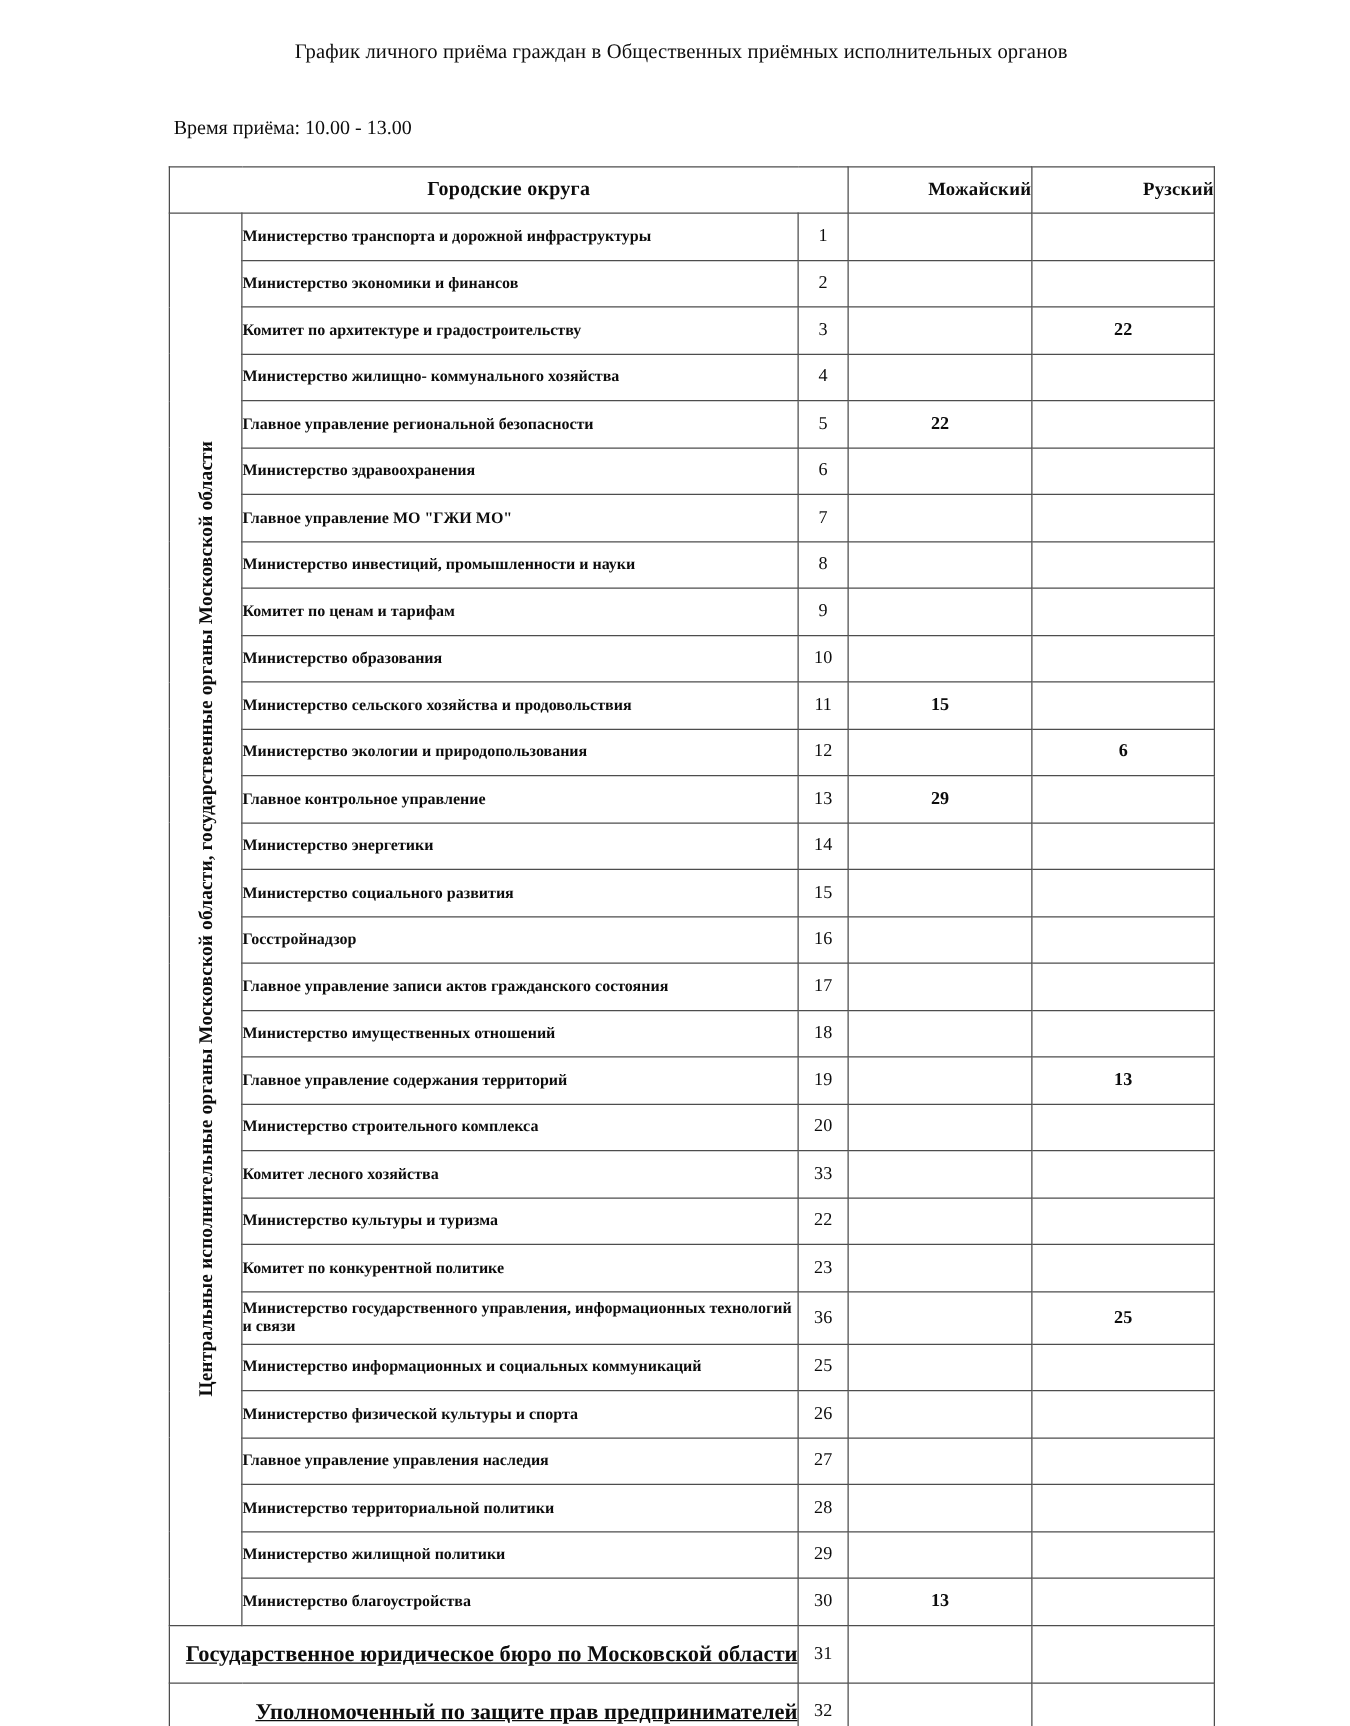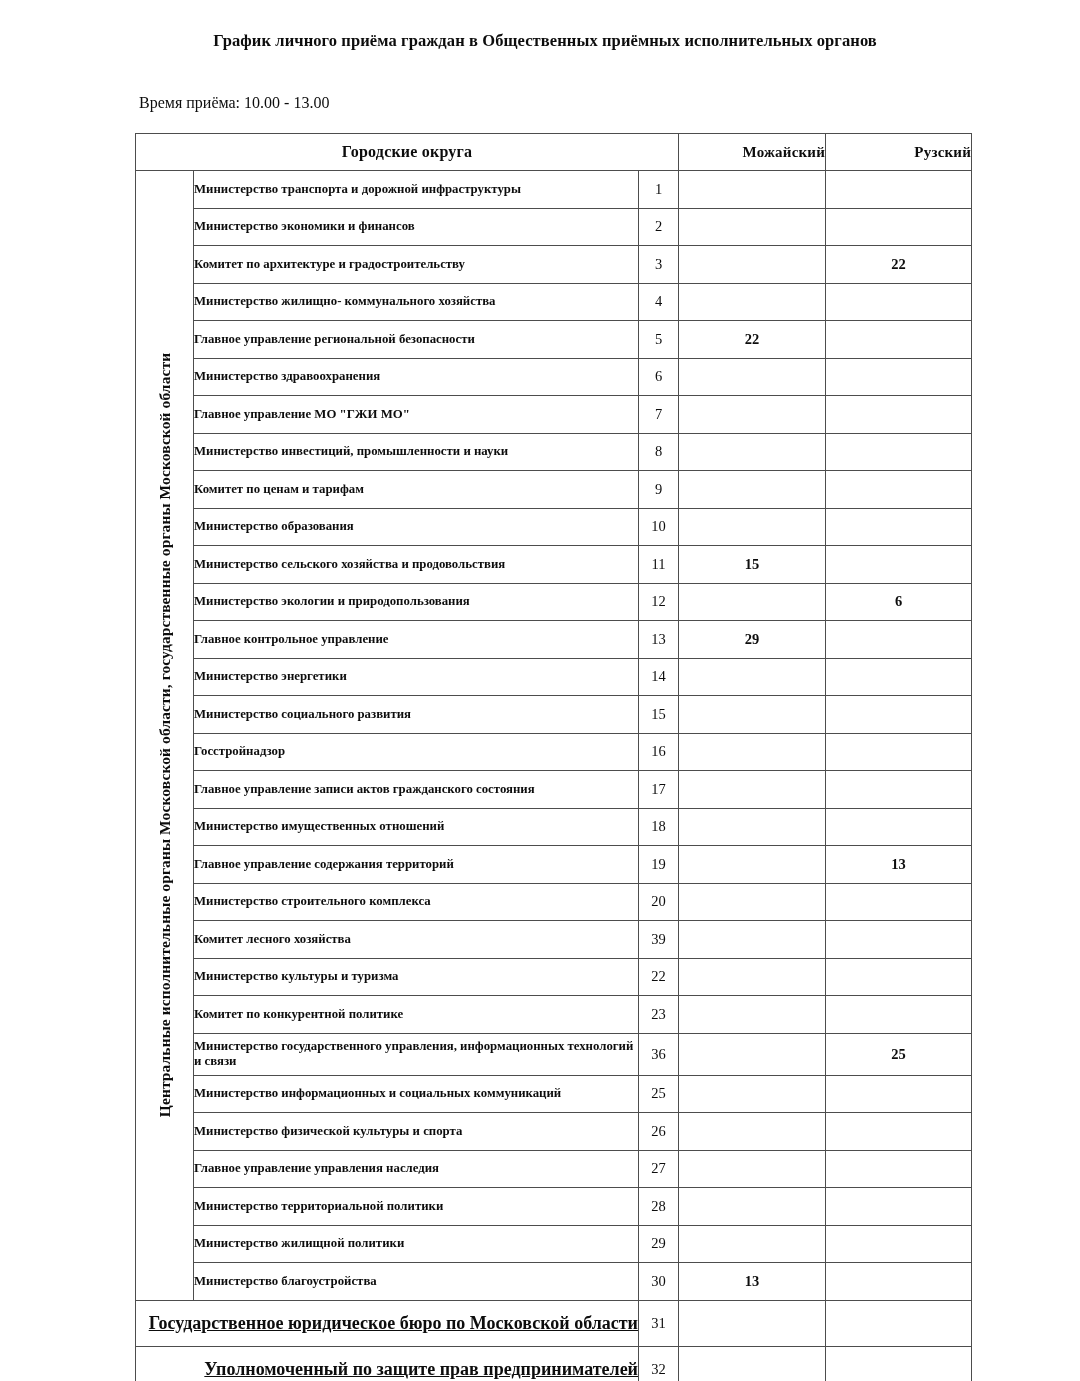--- a/index.html
+++ b/index.html
@@ -22,21 +22,21 @@
     box-sizing: border-box;
   }
 
   
   .doc-title {
     position: absolute;
     left: 150px;
     top: 30px;
     width: 790px;
     text-align: center;
-    font-weight: bold;
+    font-weight: normal;
     font-size: 16.5px;
     line-height: 22px;
     letter-spacing: 0.1px;
   }
   .doc-title .line {
     display: block;
     white-space: nowrap;
   }
 
   .reception-time {
@@ -304,21 +304,21 @@
             <td class="val">13</td>
           </tr>
           <tr class="body-row">
             <td class="org-name">Министерство строительного комплекса</td>
             <td class="org-num">20</td>
             <td class="val"></td>
             <td class="val"></td>
           </tr>
           <tr class="body-row">
             <td class="org-name">Комитет лесного хозяйства</td>
-            <td class="org-num">39</td>
+            <td class="org-num">33</td>
             <td class="val"></td>
             <td class="val"></td>
           </tr>
           <tr class="body-row">
             <td class="org-name">Министерство культуры и туризма</td>
             <td class="org-num">22</td>
             <td class="val"></td>
             <td class="val"></td>
           </tr>
           <tr class="body-row">

